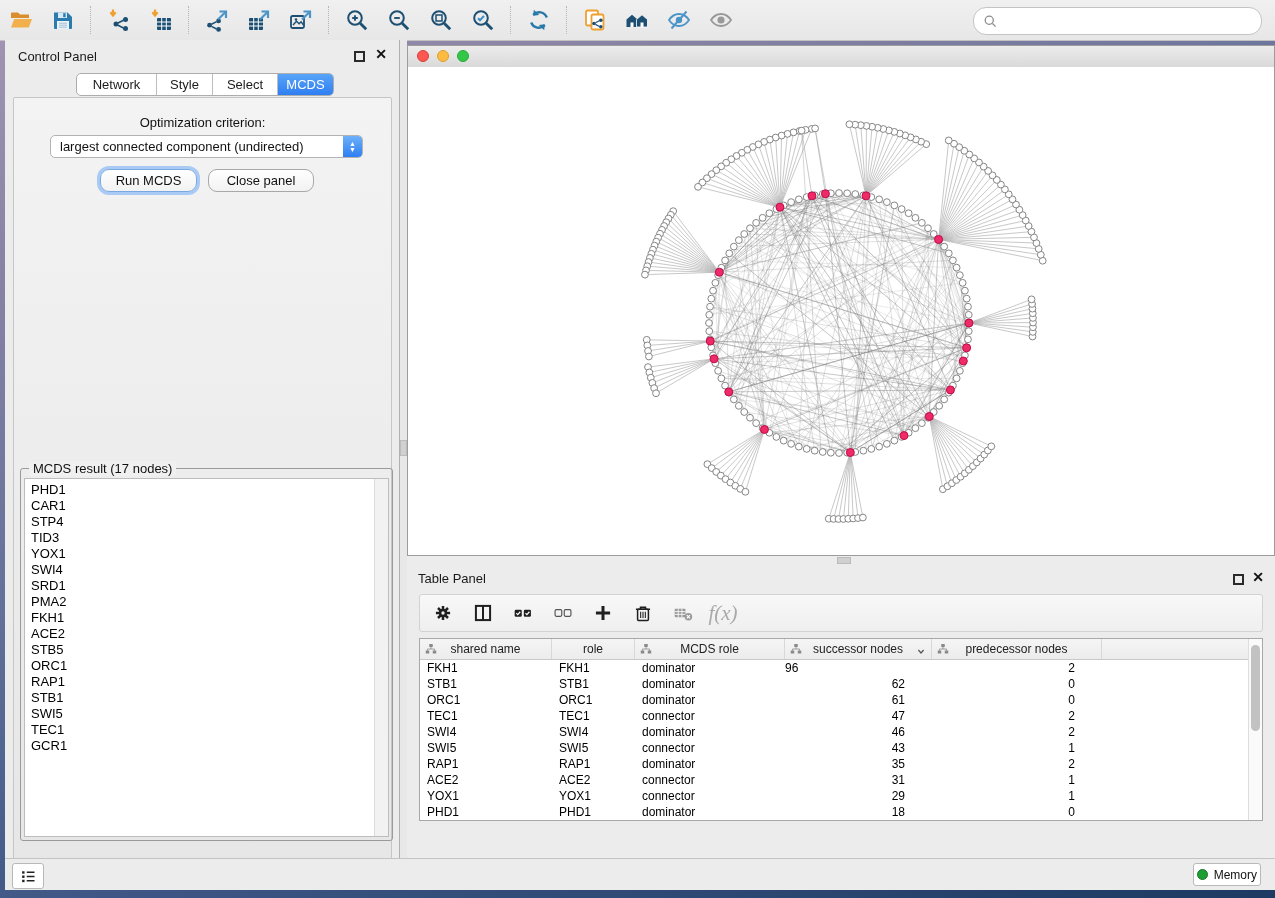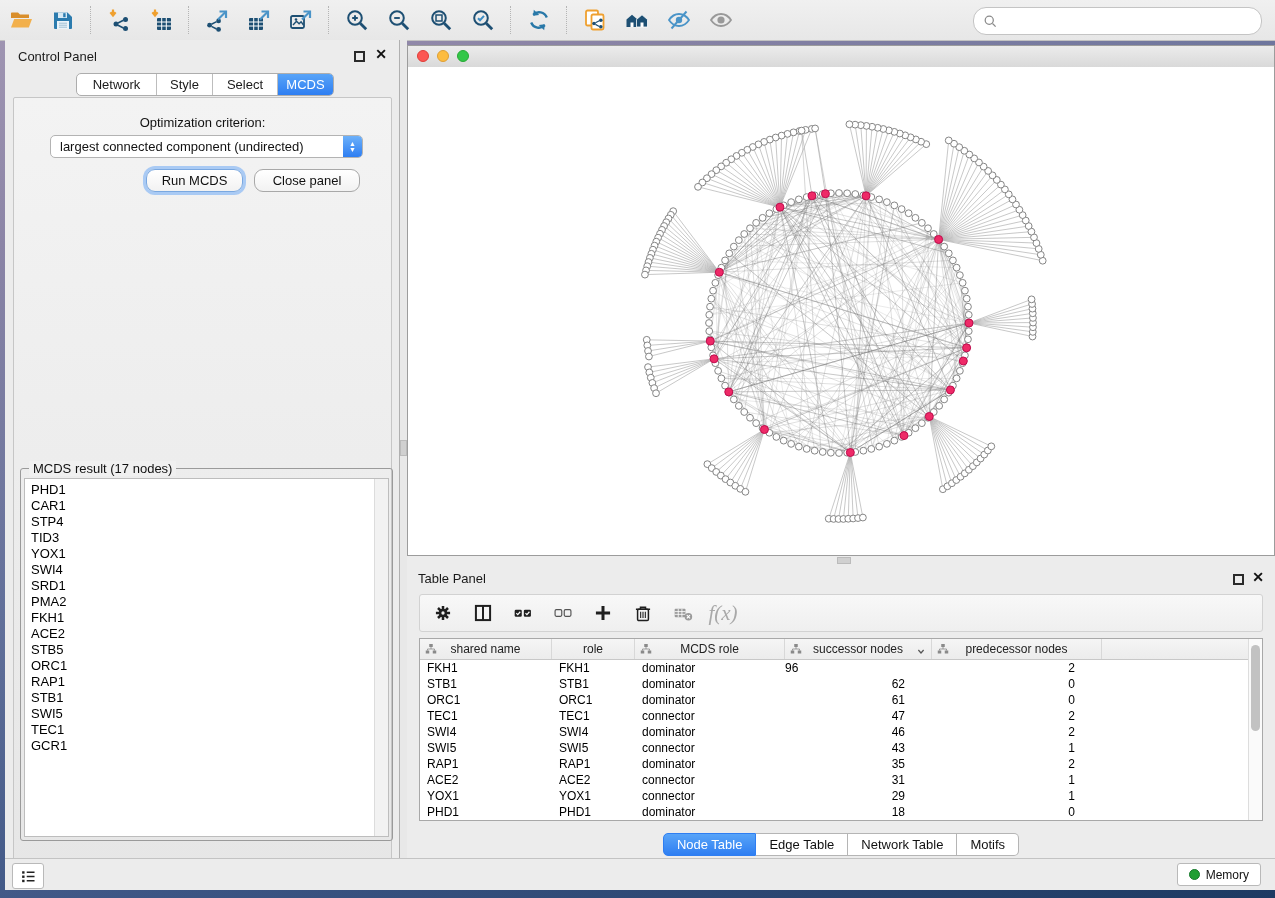--- a/index.html
+++ b/index.html
@@ -26,21 +26,21 @@
   .cp-tab.sel{background:linear-gradient(#58a4f8,#2e7ef2);color:#fff;}
   #cp-content{position:absolute;left:8px;top:57px;width:379px;height:789px;background:linear-gradient(#f3f3f3,#e6e6e6);
     border:1px solid #c6c6c6;border-radius:2px;box-sizing:border-box;}
   #opt-label{position:absolute;left:0;top:17px;width:100%;text-align:center;font-size:13px;color:#111;}
   #criterion{position:absolute;left:36px;top:37px;width:313px;height:23px;background:#fff;border:1px solid #b3b3b3;border-radius:5px;
     box-sizing:border-box;display:flex;align-items:center;}
   #criterion .val{flex:1;font-size:13px;padding-left:9px;color:#111;white-space:nowrap;}
   #criterion .stepper{width:19px;height:21px;border-radius:0 4px 4px 0;background:linear-gradient(#6db1fa,#2e7ef2);
     display:flex;flex-direction:column;align-items:center;justify-content:center;color:#fff;font-size:7px;line-height:6px;}
   .mac-btn{position:absolute;height:23px;background:linear-gradient(#ffffff,#f2f2f2);border:1px solid #a8a8a8;border-radius:9px;
-    font-size:13px;color:#111;display:flex;align-items:center;justify-content:center;box-sizing:border-box;margin-left:46px;}
+    font-size:13px;color:#111;display:flex;align-items:center;justify-content:center;box-sizing:border-box;}
   #run-btn{left:86px;top:71px;width:97px;box-shadow:0 0 0 3px rgba(110,170,245,.55);border-color:#7aa8e0;}
   #close-btn{left:194px;top:71px;width:106px;}
   #mcds-group{position:absolute;left:6px;top:370px;width:371px;height:371px;border:1px solid #9a9a9a;border-radius:3px;}
   #mcds-legend{position:absolute;left:8px;top:-8px;background:#f0f0f0;padding:0 4px;font-size:13px;color:#111;}
   #mcds-list{position:absolute;left:3px;top:9px;right:3px;bottom:3px;background:#fff;border:1px solid #bdbdbd;overflow:hidden;}
   #mcds-scroll{position:absolute;right:0;top:0;bottom:0;width:13px;background:#f2f2f2;border-left:1px solid #dcdcdc;}
   .mcds-item{font-size:13px;line-height:16px;padding-left:6px;color:#000;}
   
   #v-split{position:absolute;left:400px;top:40px;width:7px;height:818px;background:#e8e8e8;}
   #v-split .grip{position:absolute;left:0px;top:400px;width:7px;height:16px;background:#d0d0d0;border:1px solid #bbb;box-sizing:border-box;}
@@ -75,21 +75,21 @@
   #nt-thumb{position:absolute;left:2px;right:2px;top:6px;height:86px;background:#c2c2c2;border-radius:5px;}
   #tp-tabs{position:absolute;left:0;top:268px;width:100%;display:flex;justify-content:center;}
   .tp-tab{height:21px;padding:0 13px;display:flex;align-items:center;font-size:13px;color:#111;background:#fff;border:1px solid #b5b5b5;border-left:none;}
   .tp-tab:first-child{border-left:1px solid #b5b5b5;border-radius:5px 0 0 5px;}
   .tp-tab:last-child{border-radius:0 5px 5px 0;}
   .tp-tab.sel{background:linear-gradient(#58a4f8,#2e7ef2);color:#fff;border-color:#2e7ef2;}
   
   #status-bar{position:absolute;left:5px;top:858px;width:1270px;height:32px;background:#ececec;border-top:1px solid #c3c3c3;box-sizing:border-box;}
   #sb-list{position:absolute;left:7px;top:4px;width:30px;height:24px;background:#fff;border:1px solid #b9b9b9;border-radius:3px;
     display:flex;align-items:center;justify-content:center;}
-  #memory-btn{position:absolute;right:14px;top:4px;height:23px;padding:0 11px;background:#fff;border:1px solid #b9b9b9;border-radius:3px;
+  #memory-btn{position:absolute;right:14px;top:4px;height:23px;padding:0 3px;background:#fff;border:1px solid #b9b9b9;border-radius:3px;
     display:flex;align-items:center;gap:6px;font-size:12px;color:#111;box-sizing:border-box;}
   #memory-dot{width:11px;height:11px;border-radius:50%;background:#1f9e33;border:1px solid #15782a;box-sizing:border-box;}
 </style>
 </head>
 <body>
 
 <div id="screen">
 
   <div id="toolbar">
     <div id="tb-icons" style="display:flex;align-items:center;">
@@ -1214,26 +1214,20 @@
             <div class="nt-cell" style="width: 83px; text-align: left; padding: 0px 0px 0px 7px;">PHD1</div>
             <div class="nt-cell" style="width: 150px; text-align: left; padding: 0px 0px 0px 7px;">dominator</div>
             <div class="nt-cell" style="width: 147px; text-align: right; padding: 0px 27px 0px 0px;">18</div>
             <div class="nt-cell" style="width: 170px; text-align: right; padding: 0px 27px 0px 0px;">0</div>
           </div>
         </div>
       <div id="nt-scroll">
           <div id="nt-thumb"></div>
         </div>
     </div>
-    <div id="tp-tabs">
-        <div class="tp-tab sel">Node Table</div>
-        <div class="tp-tab">Edge Table</div>
-        <div class="tp-tab">Network Table</div>
-        <div class="tp-tab">Motifs</div>
-      </div>
   </div>
 
   <div id="status-bar">
     <div id="sb-list">
       <svg width="17" height="17" viewBox="0 0 24 24">
           <g stroke="#222" stroke-width="2.4">
             <path d="M9.5 6h11M9.5 12h11M9.5 18h11"></path>
           </g>
           <g fill="#222">
             <rect x="3" y="4.6" width="3.4" height="3.4"></rect>

